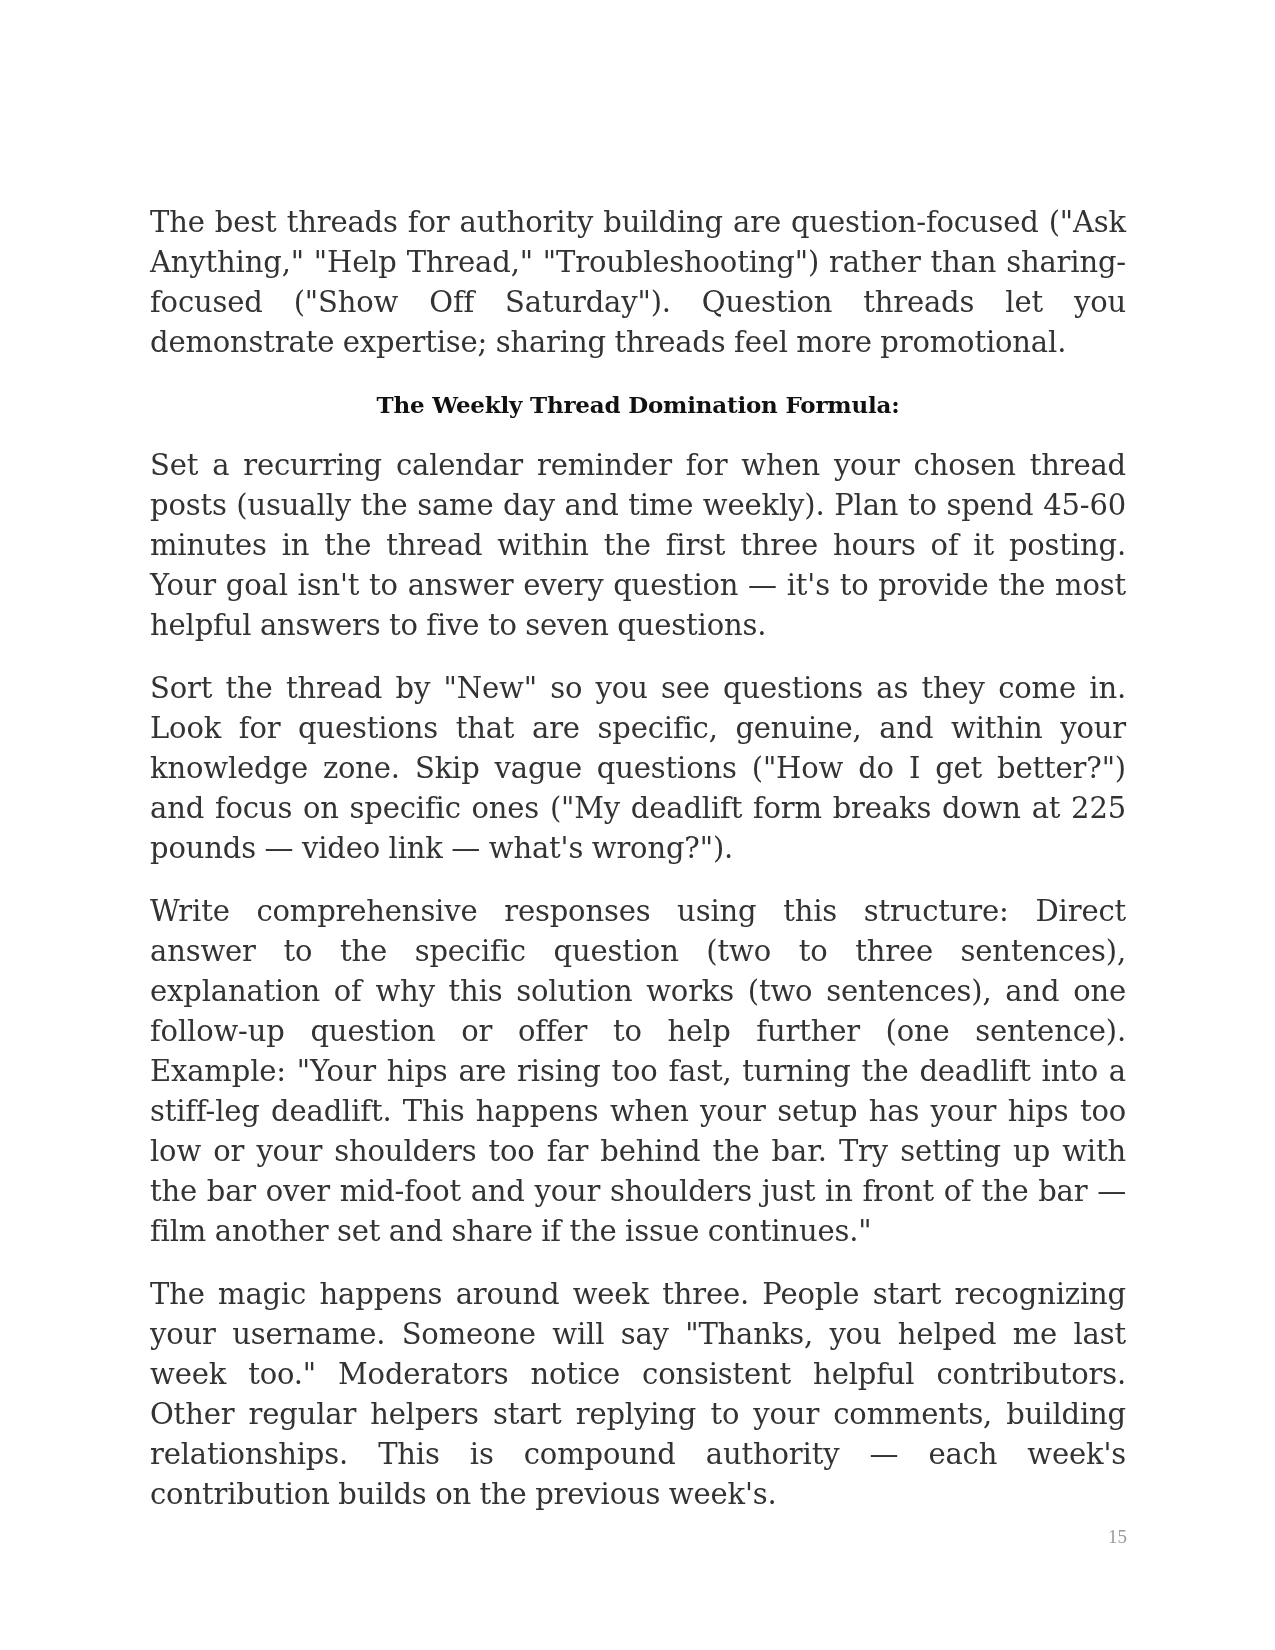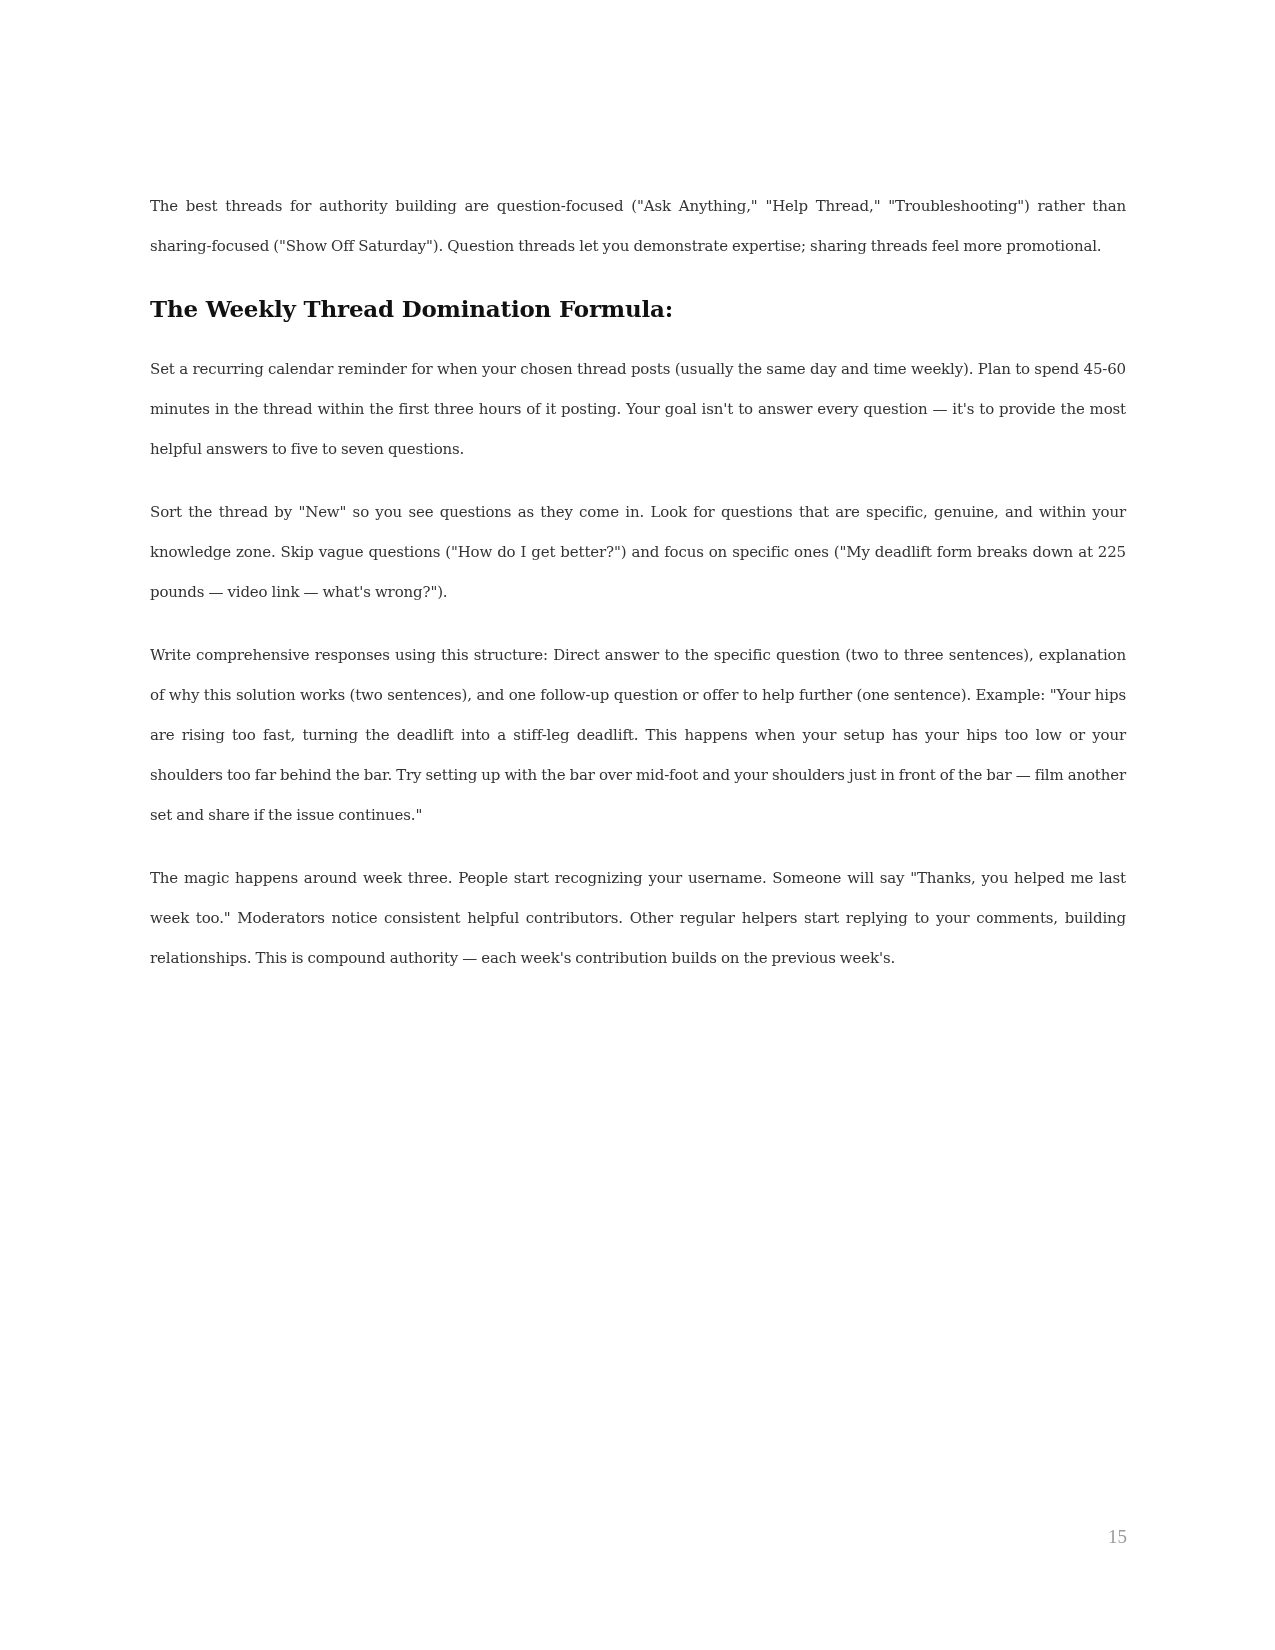--- a/index.html
+++ b/index.html
@@ -14,35 +14,36 @@
       overflow: hidden;
       font-family: "DejaVu Serif", "Liberation Serif", serif;
     }
     .page-content {
       position: absolute;
       left: 150px;
       top: 186px;
       width: 976px;
     }
     .para {
-      margin: 0 0 23px 0;
-      font-size: 15px;
+      margin: 16px 0 23px 0;
+      font-size: 29px;
       line-height: 40px;
       color: #333333;
       text-align: justify;
       letter-spacing: -0.15px;
       word-spacing: -0.5px;
     }
     .heading {
       margin: 4px 0 20px 0;
       font-size: 23px;
       line-height: 40px;
       font-weight: bold;
       color: #111111;
       letter-spacing: -0.2px;
+      text-align: center;
     }
     .page-number {
       position: absolute;
       right: 148px;
       top: 1526px;
       font-family: "Liberation Serif", serif;
       font-size: 19px;
       color: #9a9a9a;
     }
   </style>

